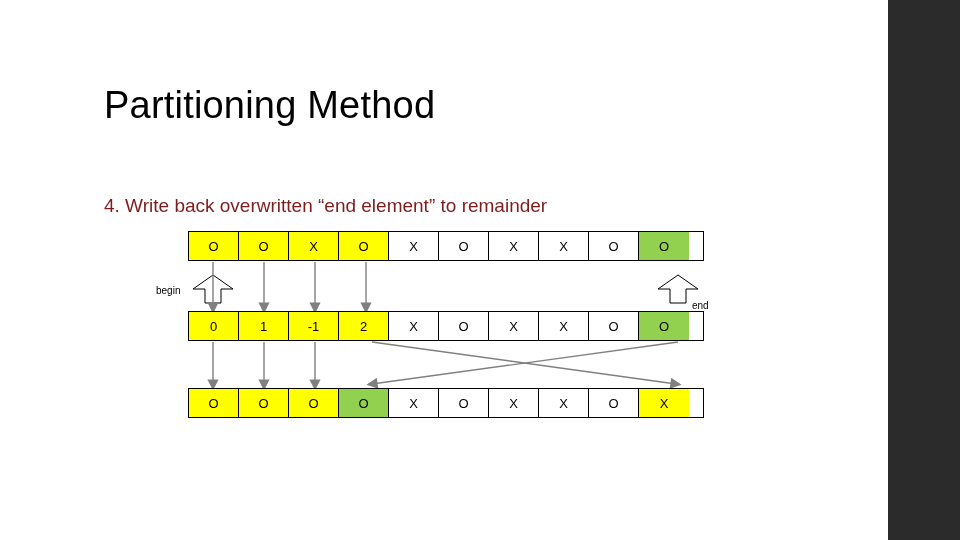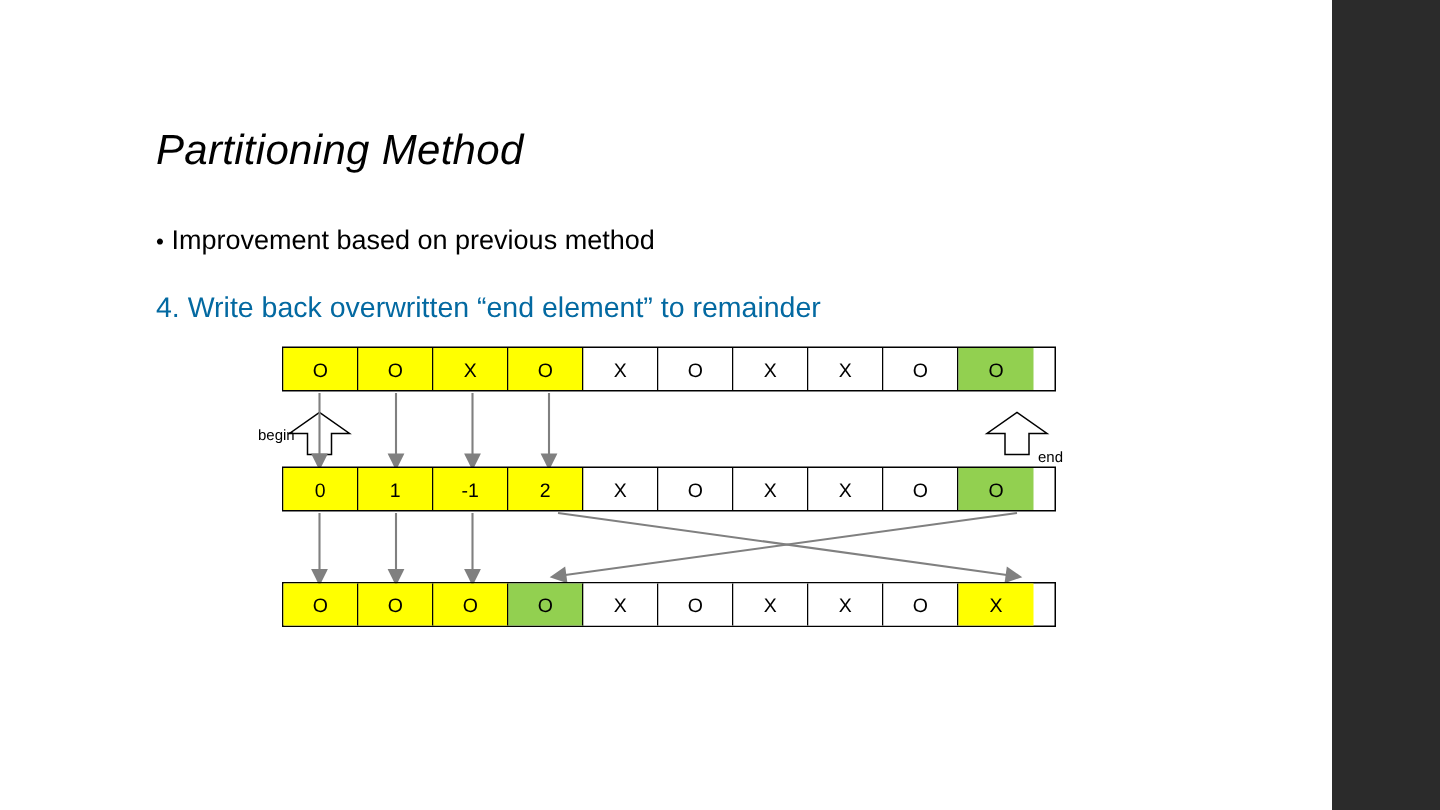--- a/index.html
+++ b/index.html
@@ -11,32 +11,31 @@
     position:relative;
   }
   .slide{
     position:absolute;left:0;top:0;width:888px;height:540px;background:#ffffff;
   }
   .right-band{
     position:absolute;right:0;top:0;width:72px;height:540px;background:#2b2b2b;
   }
   .title{
     position:absolute;left:104px;top:84px;
-    font-size:28px;color:#000000;font-weight:normal;letter-spacing:0.2px;
+    font-size:38px;color:#000000;font-weight:normal;letter-spacing:0.2px;
     white-space:nowrap;
-    font-style:italic;
   }
   .bullet{
     position:absolute;left:104px;top:150px;
     font-size:18px;color:#000000;white-space:nowrap;
   }
   .bullet .dot{font-size:15px;}
   .step{
     position:absolute;left:104px;top:195px;
-    font-size:19px;color:#0369a1;white-space:nowrap;
+    font-size:19px;color:#7f1d1d;white-space:nowrap;
   }
 
   
   .row{
     position:absolute;
     display:flex;
     height:30px;
     border:1px solid #000000;
     box-sizing:border-box;
   }
@@ -53,39 +52,35 @@
   .cell.white{background:#ffffff;}
 
   #row1{left:188px;top:231px;width:516px;}
   #row2{left:188px;top:311px;width:516px;}
   #row3{left:188px;top:388px;width:516px;}
 
   
   .lbl{
     position:absolute;font-size:10px;color:#000000;white-space:nowrap;
   }
-  #begin-label{left:172px;top:285px;}
+  #begin-label{left:156px;top:285px;}
   #end-label{left:692px;top:300px;}
 
   
   svg.overlay{
     position:absolute;left:0;top:0;width:888px;height:540px;pointer-events:none;
   }
 </style>
 </head>
 <body>
 
 <div class="slide">
 
   <div class="title">Partitioning Method</div>
 
-  <div class="bullet">
-    <span class="dot">•</span>
-    <span>Improvement based on previous method</span>
-  </div>
 
   <div class="step">4. Write back overwritten “end element” to remainder</div>
 
   <svg class="overlay" viewBox="0 0 888 540">
     <defs>
       <marker id="ah" markerWidth="9" markerHeight="9" refX="4.5" refY="4.5" orient="auto">
         <path d="M0.5,0.5 L8.5,4.5 L0.5,8.5 z" fill="#808080"></path>
       </marker>
     </defs>
 

